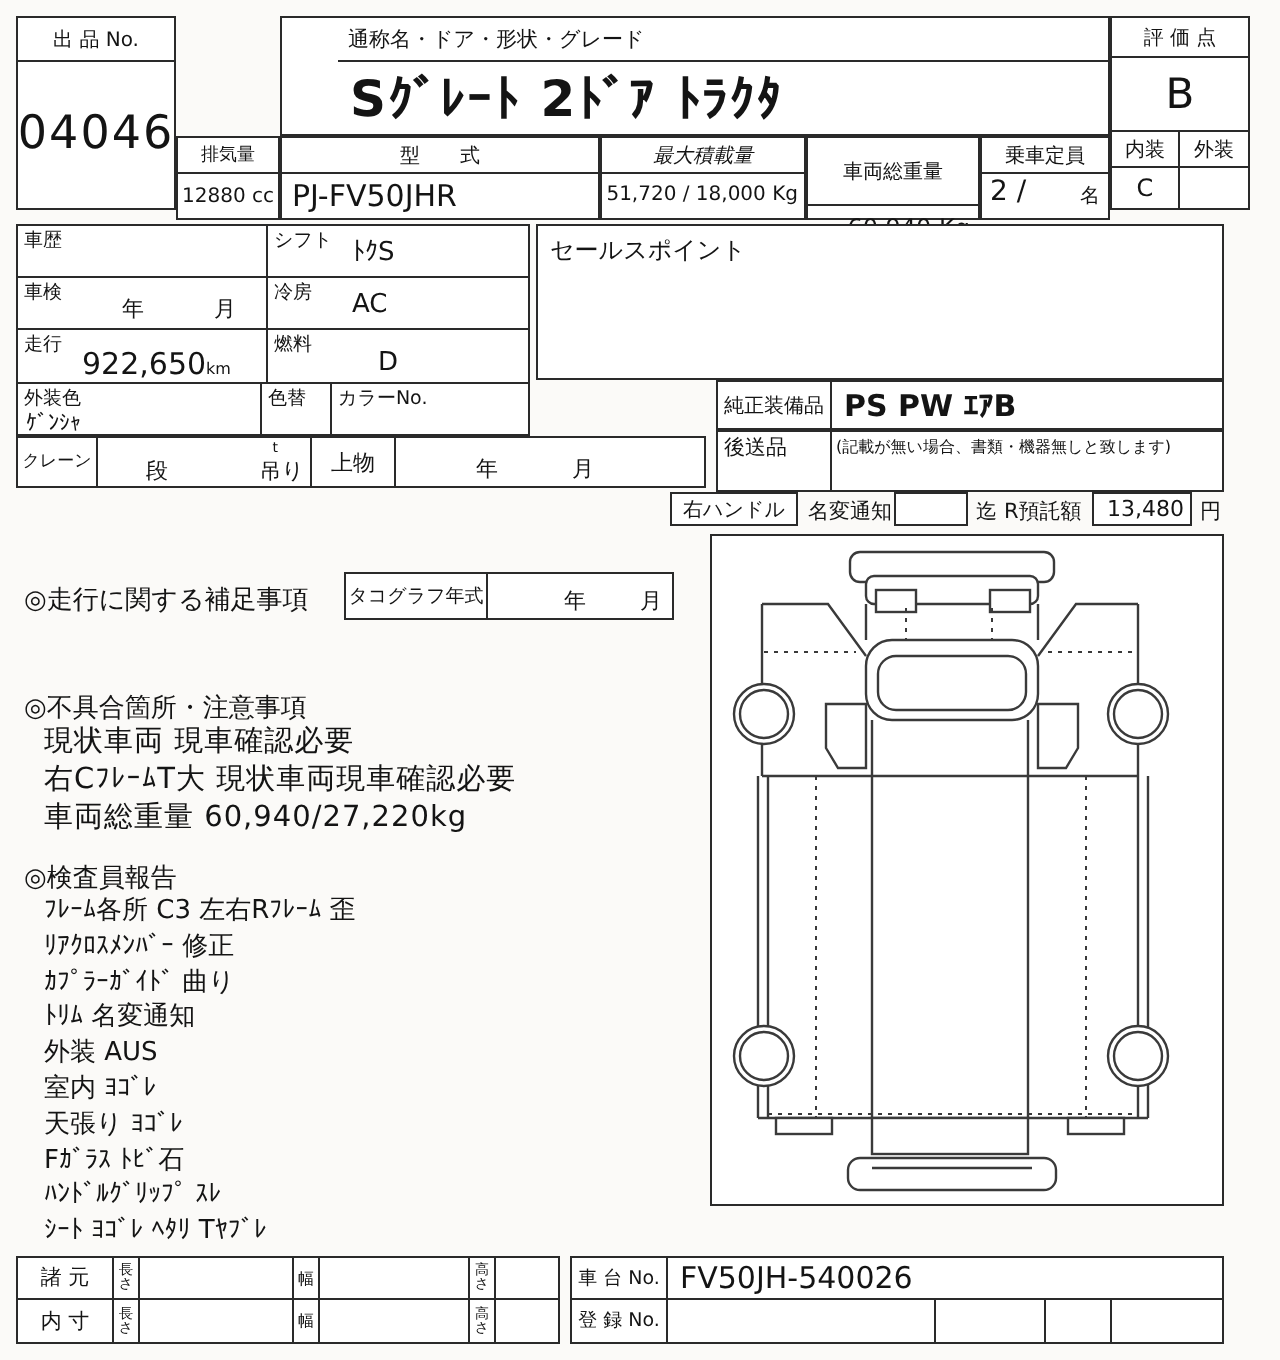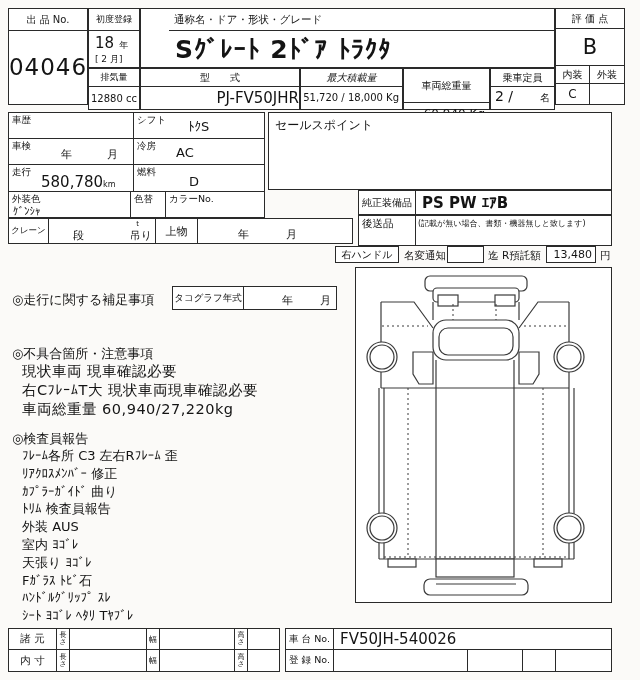--- a/index.html
+++ b/index.html
@@ -25,28 +25,20 @@
 </head>
 <body>
 
 <div id="sheet">
 
   <div class="box" style="left:8px; top:8px; width:80px; height:97px;">
     <div class="hd" style="height:22px;">出 品 No.</div>
     <div class="center" style="height:72px; font-size:23px; letter-spacing:1px;">04046</div>
   </div>
 
-  <div class="box" style="left:88px; top:8px; width:52px; height:60px;">
-    <div class="hd" style="height:22px; font-size:9px;">初度登録</div>
-    <div style="padding:2px 3px 0 6px;">
-      <span style="font-size:15px;">18</span>
-      <span style="font-size:9px;">年</span>
-      <div style="font-size:9px; margin-top:1px;">[ 2 月]</div>
-    </div>
-  </div>
 
   <div class="box" style="left:140px; top:8px; width:415px; height:60px;padding-left:28px;">
     <div class="hd left" style="height:22px; font-size:10.5px;">通称名・ドア・形状・グレード</div>
     <div style="font-size:25px; font-weight:600; letter-spacing:1px; padding:4px 0 0 6px; white-space:nowrap;">Sｸﾞﾚｰﾄ 2ﾄﾞｱ ﾄﾗｸﾀ</div>
   </div>
 
   <div class="box" style="left:555px; top:8px; width:70px; height:97px;">
     <div class="hd" style="height:20px;">評 価 点</div>
     <div class="center" style="height:37px; font-size:21px; border-bottom:1px solid #2a2a2a;">B</div>
     <div style="display:flex; height:18px; border-bottom:1px solid #2a2a2a;">
@@ -59,21 +51,21 @@
     </div>
   </div>
 
   <div class="box" style="left:88px; top:68px; width:52px; height:42px;">
     <div class="hd" style="height:18px; font-size:9px;">排気量</div>
     <div class="center" style="height:22px; font-size:10px;">12880 cc</div>
   </div>
 
   <div class="box" style="left:140px; top:68px; width:160px; height:42px;">
     <div class="hd" style="height:18px;">型　　式</div>
-    <div style="font-size:15px; padding:2px 0 0 5px;text-align:right;">PJ-FV50JHR</div>
+    <div style="font-size:15px; padding:2px 0 0 5px;">PJ-FV50JHR</div>
   </div>
 
   <div class="box" style="left:300px; top:68px; width:103px; height:42px;">
     <div class="hd" style="height:18px;font-style:italic;">最大積載量</div>
     <div style="font-size:10px; text-align:right; padding:5px 3px 0 0;">51,720 / 18,000 Kg</div>
   </div>
 
   <div class="box" style="left:403px; top:68px; width:87px; height:42px;">
     <div class="hd" style="height:34px;">車両総重量</div>
     <div style="font-size:12px; text-align:right; padding:4px 4px 0 0;">60,940 Kg</div>
@@ -87,38 +79,38 @@
     </div>
   </div>
 
   <div class="box" style="left:8px; top:112px; width:257px; height:106px;">
     <div class="srow" style="height:26px;">
       <div class="cell" style="width:125px;">
         <span class="minilabel">車歴</span>
       </div>
       <div class="cell" style="flex:1;">
         <span class="minilabel">シフト</span>
-        <span class="txt" style="left:42px; top:6px; font-size:13px;margin-left:12px;">ﾄｸS</span>
+        <span class="txt" style="left:42px; top:6px; font-size:13px;">ﾄｸS</span>
       </div>
     </div>
     <div class="srow" style="height:26px;">
       <div class="cell" style="width:125px;">
         <span class="minilabel">車検</span>
         <span class="txt" style="left:52px; top:8px; font-size:11px;">年</span>
         <span class="txt" style="left:98px; top:8px; font-size:11px;">月</span>
       </div>
       <div class="cell" style="flex:1;">
         <span class="minilabel">冷房</span>
         <span class="txt" style="left:42px; top:6px; font-size:13px;">AC</span>
       </div>
     </div>
     <div class="srow" style="height:27px;">
       <div class="cell" style="width:125px;">
         <span class="minilabel">走行</span>
-        <span class="txt" style="left:32px; top:8px; font-size:15px;">580,780</span>
+        <span class="txt" style="left:32px; top:8px; font-size:15px;">922,650</span>
         <span class="txt" style="left:94px; top:15px; font-size:8px;">km</span>
       </div>
       <div class="cell" style="flex:1;">
         <span class="minilabel">燃料</span>
         <span class="txt" style="left:55px; top:9px; font-size:13px;">D</span>
       </div>
     </div>
     <div class="srow" style="height:27px;">
       <div class="cell" style="width:122px;">
         <span class="minilabel">外装色</span>
@@ -185,21 +177,21 @@
       <div>現状車両 現車確認必要</div>
       <div>右CﾌﾚｰﾑT大 現状車両現車確認必要</div>
       <div>車両総重量 60,940/27,220kg</div>
     </div>
 
   <span class="txt" style="left:12px; top:430px; font-size:13px;">◎検査員報告</span>
   <div class="txt" style="left:22px; top:447px; font-size:13px; line-height:17.8px;">
       <div>ﾌﾚｰﾑ各所 C3  左右Rﾌﾚｰﾑ 歪</div>
       <div>ﾘｱｸﾛｽﾒﾝﾊﾞｰ 修正</div>
       <div>ｶﾌﾟﾗｰｶﾞｲﾄﾞ 曲り</div>
-      <div>ﾄﾘﾑ 検査員報告</div>
+      <div>ﾄﾘﾑ 名変通知</div>
       <div>外装 AUS</div>
       <div>室内 ﾖｺﾞﾚ</div>
       <div>天張り ﾖｺﾞﾚ</div>
       <div>Fｶﾞﾗｽ ﾄﾋﾞ石</div>
       <div>ﾊﾝﾄﾞﾙｸﾞﾘｯﾌﾟ ｽﾚ</div>
       <div>ｼｰﾄ ﾖｺﾞﾚ ﾍﾀﾘ Tﾔﾌﾞﾚ</div>
     </div>
 
   <div class="box" style="left:355px; top:267px; width:257px; height:336px;">
     <svg width="255" height="334" viewBox="0 0 255 334">

